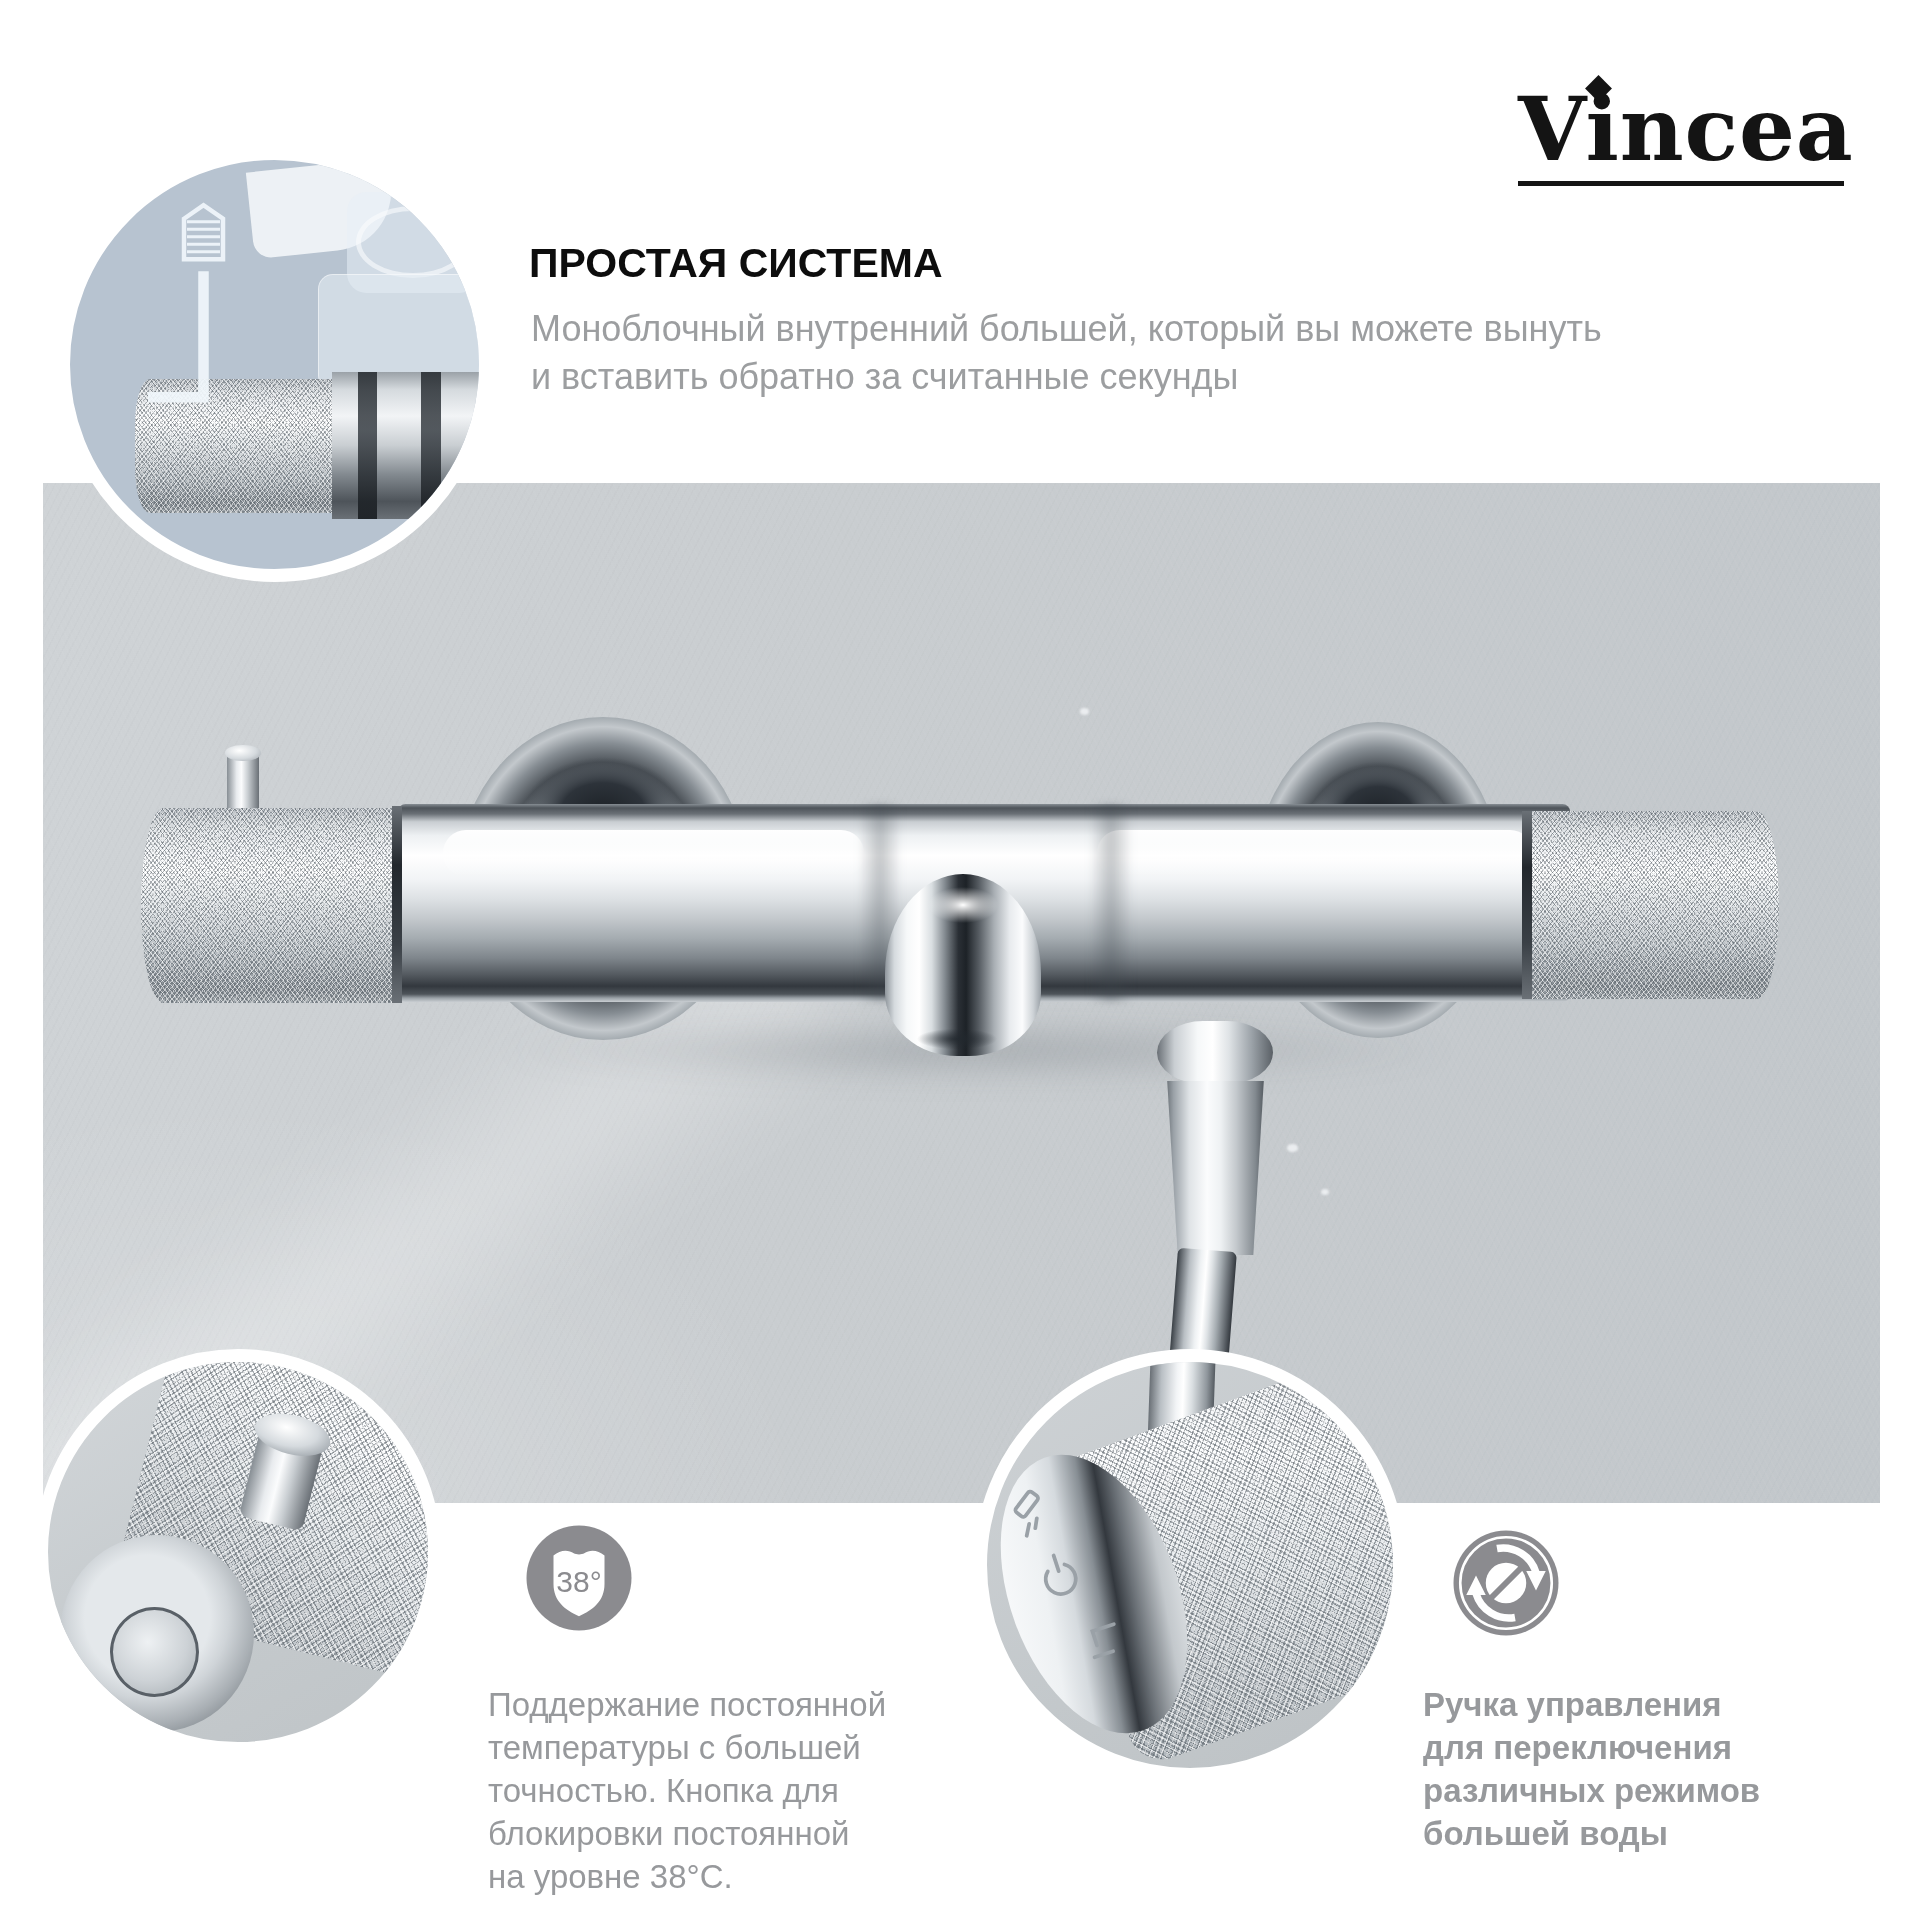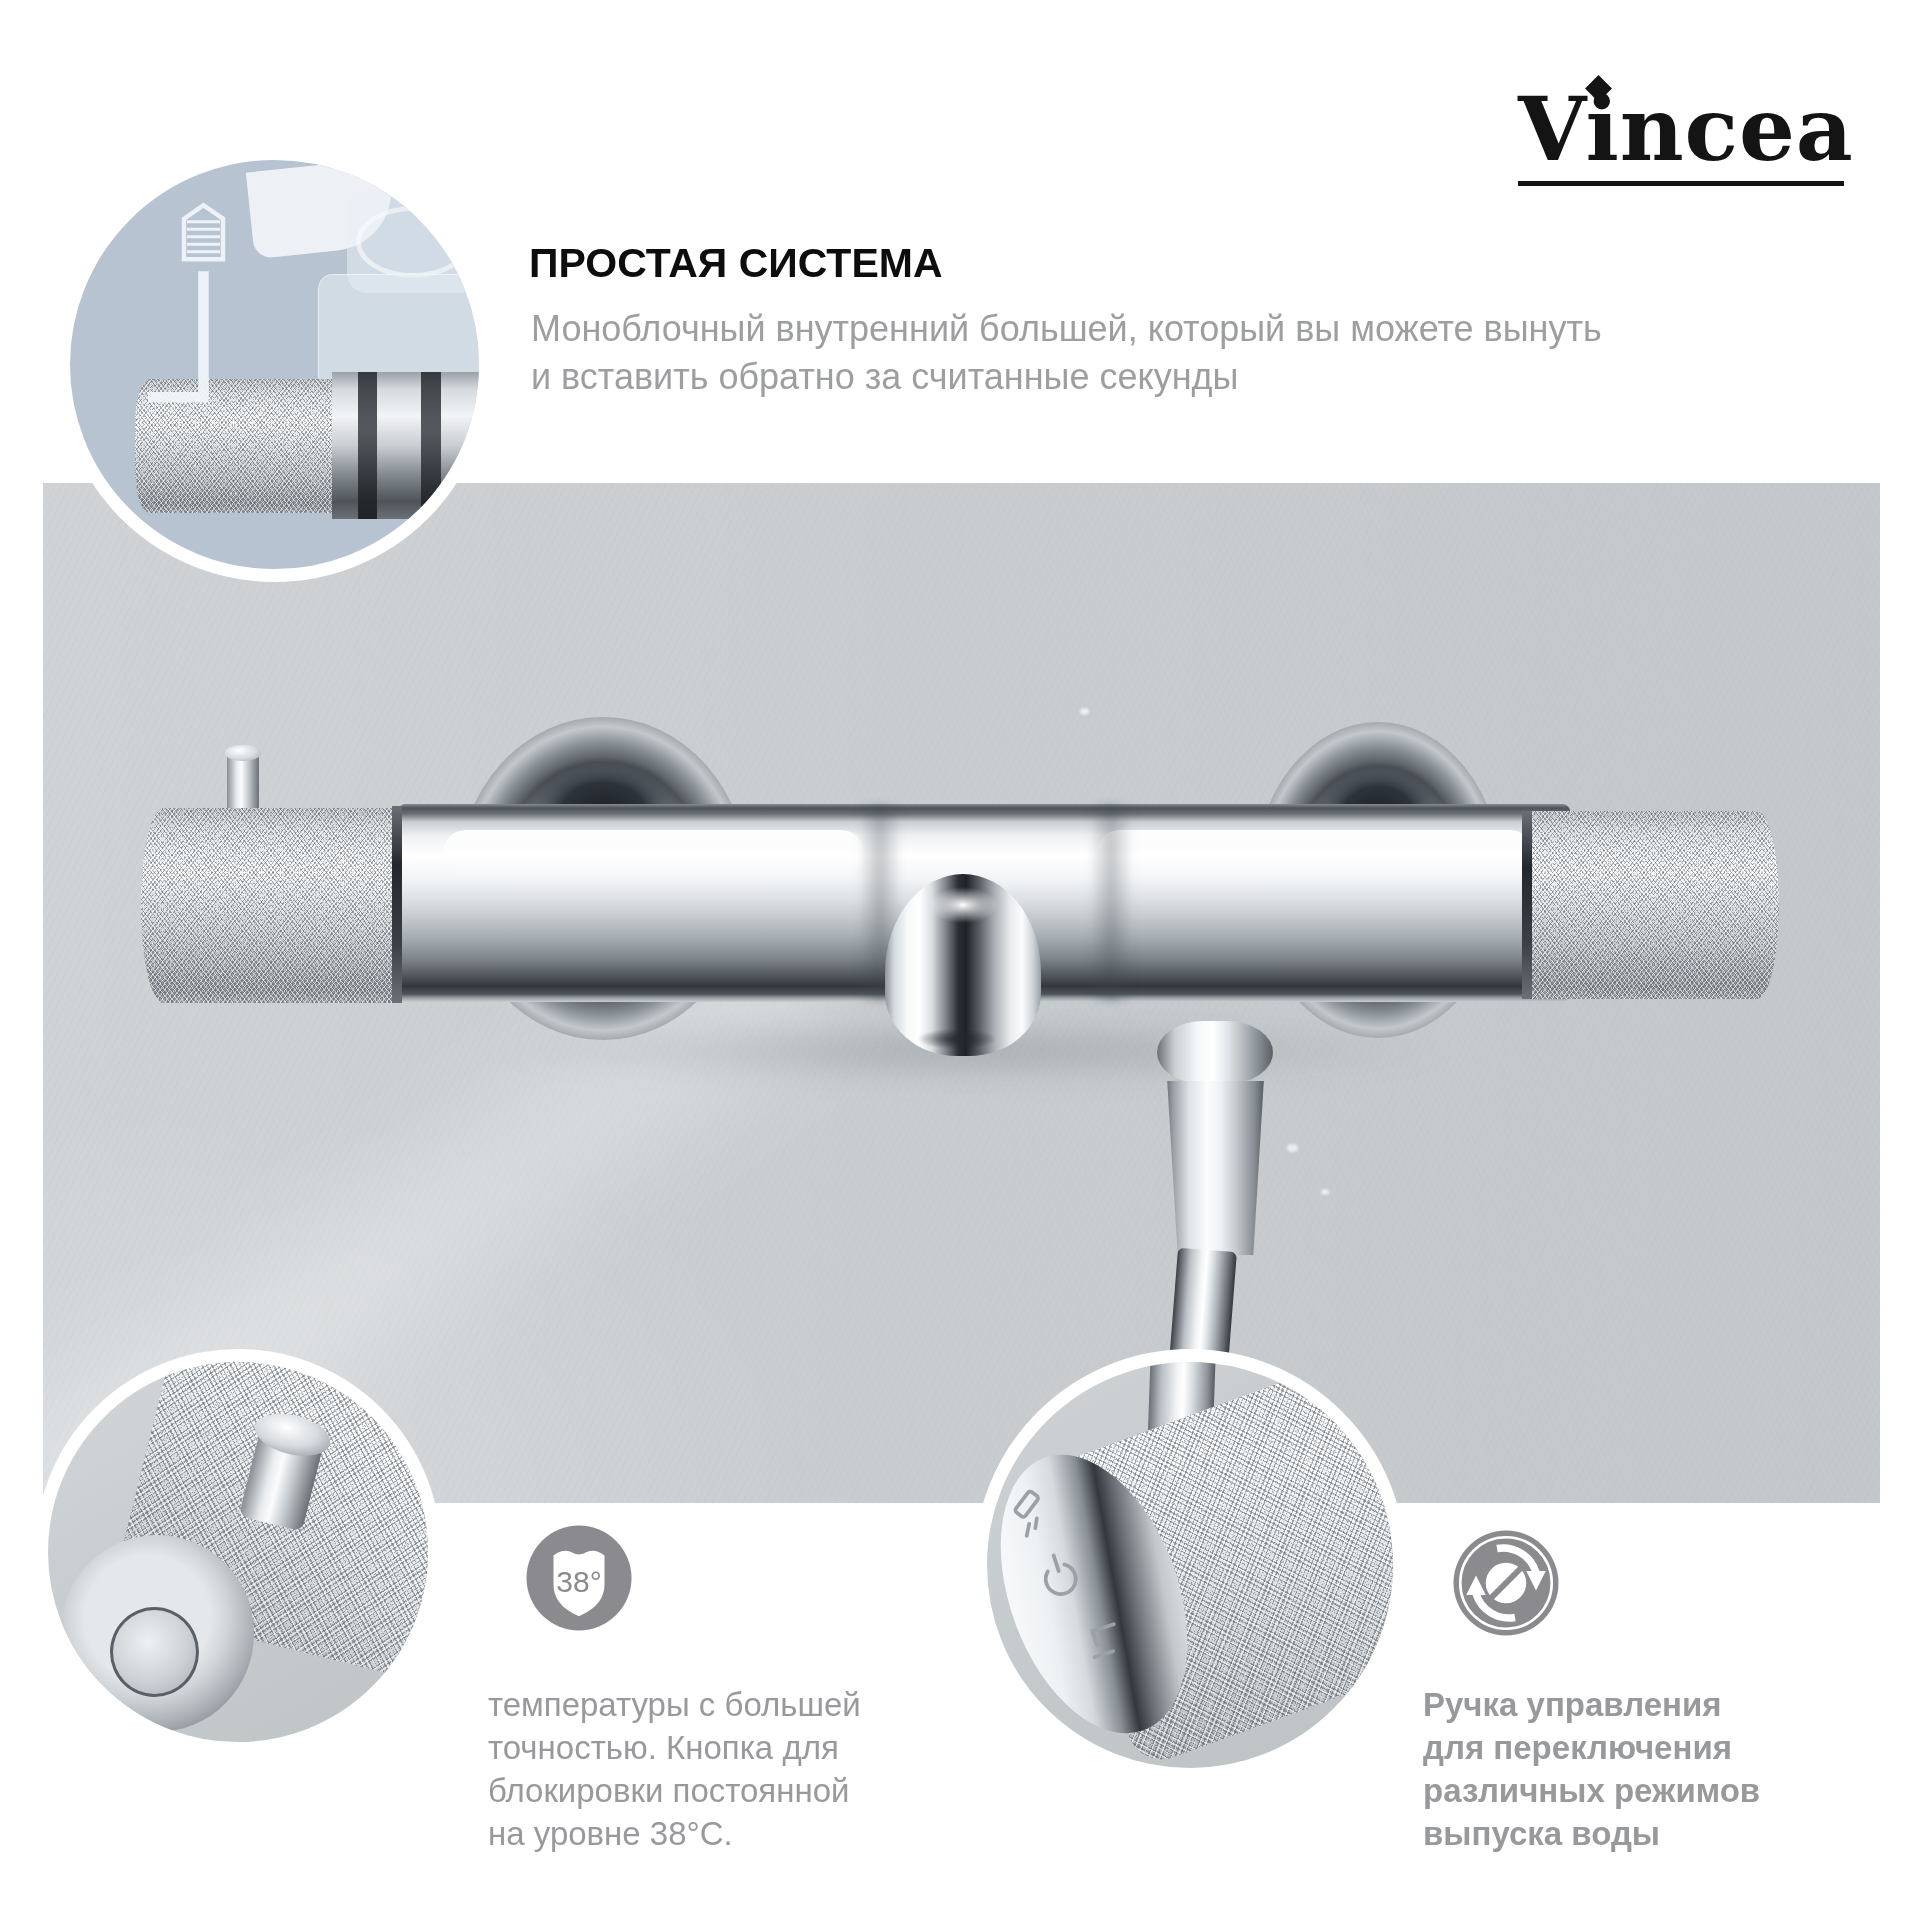--- a/index.html
+++ b/index.html
@@ -223,20 +223,21 @@
     </svg>
   </div>
 
   <svg class="abs callout-icon icon-shield" viewBox="0 0 144 144">
     <circle cx="72" cy="72" r="70" fill="#8b8b8f"></circle>
     <path d="M38 42 C47 34 58 34 65 39 C68 41 76 41 79 39 C86 34 97 34 106 42 L106 80 C106 103 90 115 72 123 C54 115 38 103 38 80 Z" fill="#ffffff"></path>
     <text x="72" y="90" text-anchor="middle" font-family="Liberation Sans, sans-serif" font-size="40" fill="#8b8b8f">38°</text>
   </svg>
 
   <div class="abs callout-text text-temp">
+    <div>Поддержание постоянной</div>
     <div>температуры с большей</div>
     <div>точностью. Кнопка для</div>
     <div>блокировки постоянной</div>
     <div>на уровне 38°C.</div>
   </div>
 
   <svg class="abs callout-icon icon-rotate" viewBox="0 0 144 144">
     <circle cx="72" cy="72" r="70" fill="#8b8b8f"></circle>
     <circle cx="72" cy="72" r="61" fill="none" stroke="#ffffff" stroke-width="3.5"></circle>
     <circle cx="72" cy="72" r="27" fill="#ffffff"></circle>
@@ -244,17 +245,17 @@
     <path d="M60 26 A46 46 0 0 1 112 58" stroke="#ffffff" stroke-width="10" fill="none"></path>
     <polygon points="99,56 125,56 112,82" fill="#ffffff"></polygon>
     <path d="M84 118 A46 46 0 0 1 32 86" stroke="#ffffff" stroke-width="10" fill="none"></path>
     <polygon points="19,88 45,88 32,62" fill="#ffffff"></polygon>
   </svg>
 
   <div class="abs callout-text text-modes">
     <div>Ручка управления</div>
     <div>для переключения</div>
     <div>различных режимов</div>
-    <div>выпуска воды</div>
+    <div>большей воды</div>
   </div>
 
 </div>
 
 
 </body></html>

